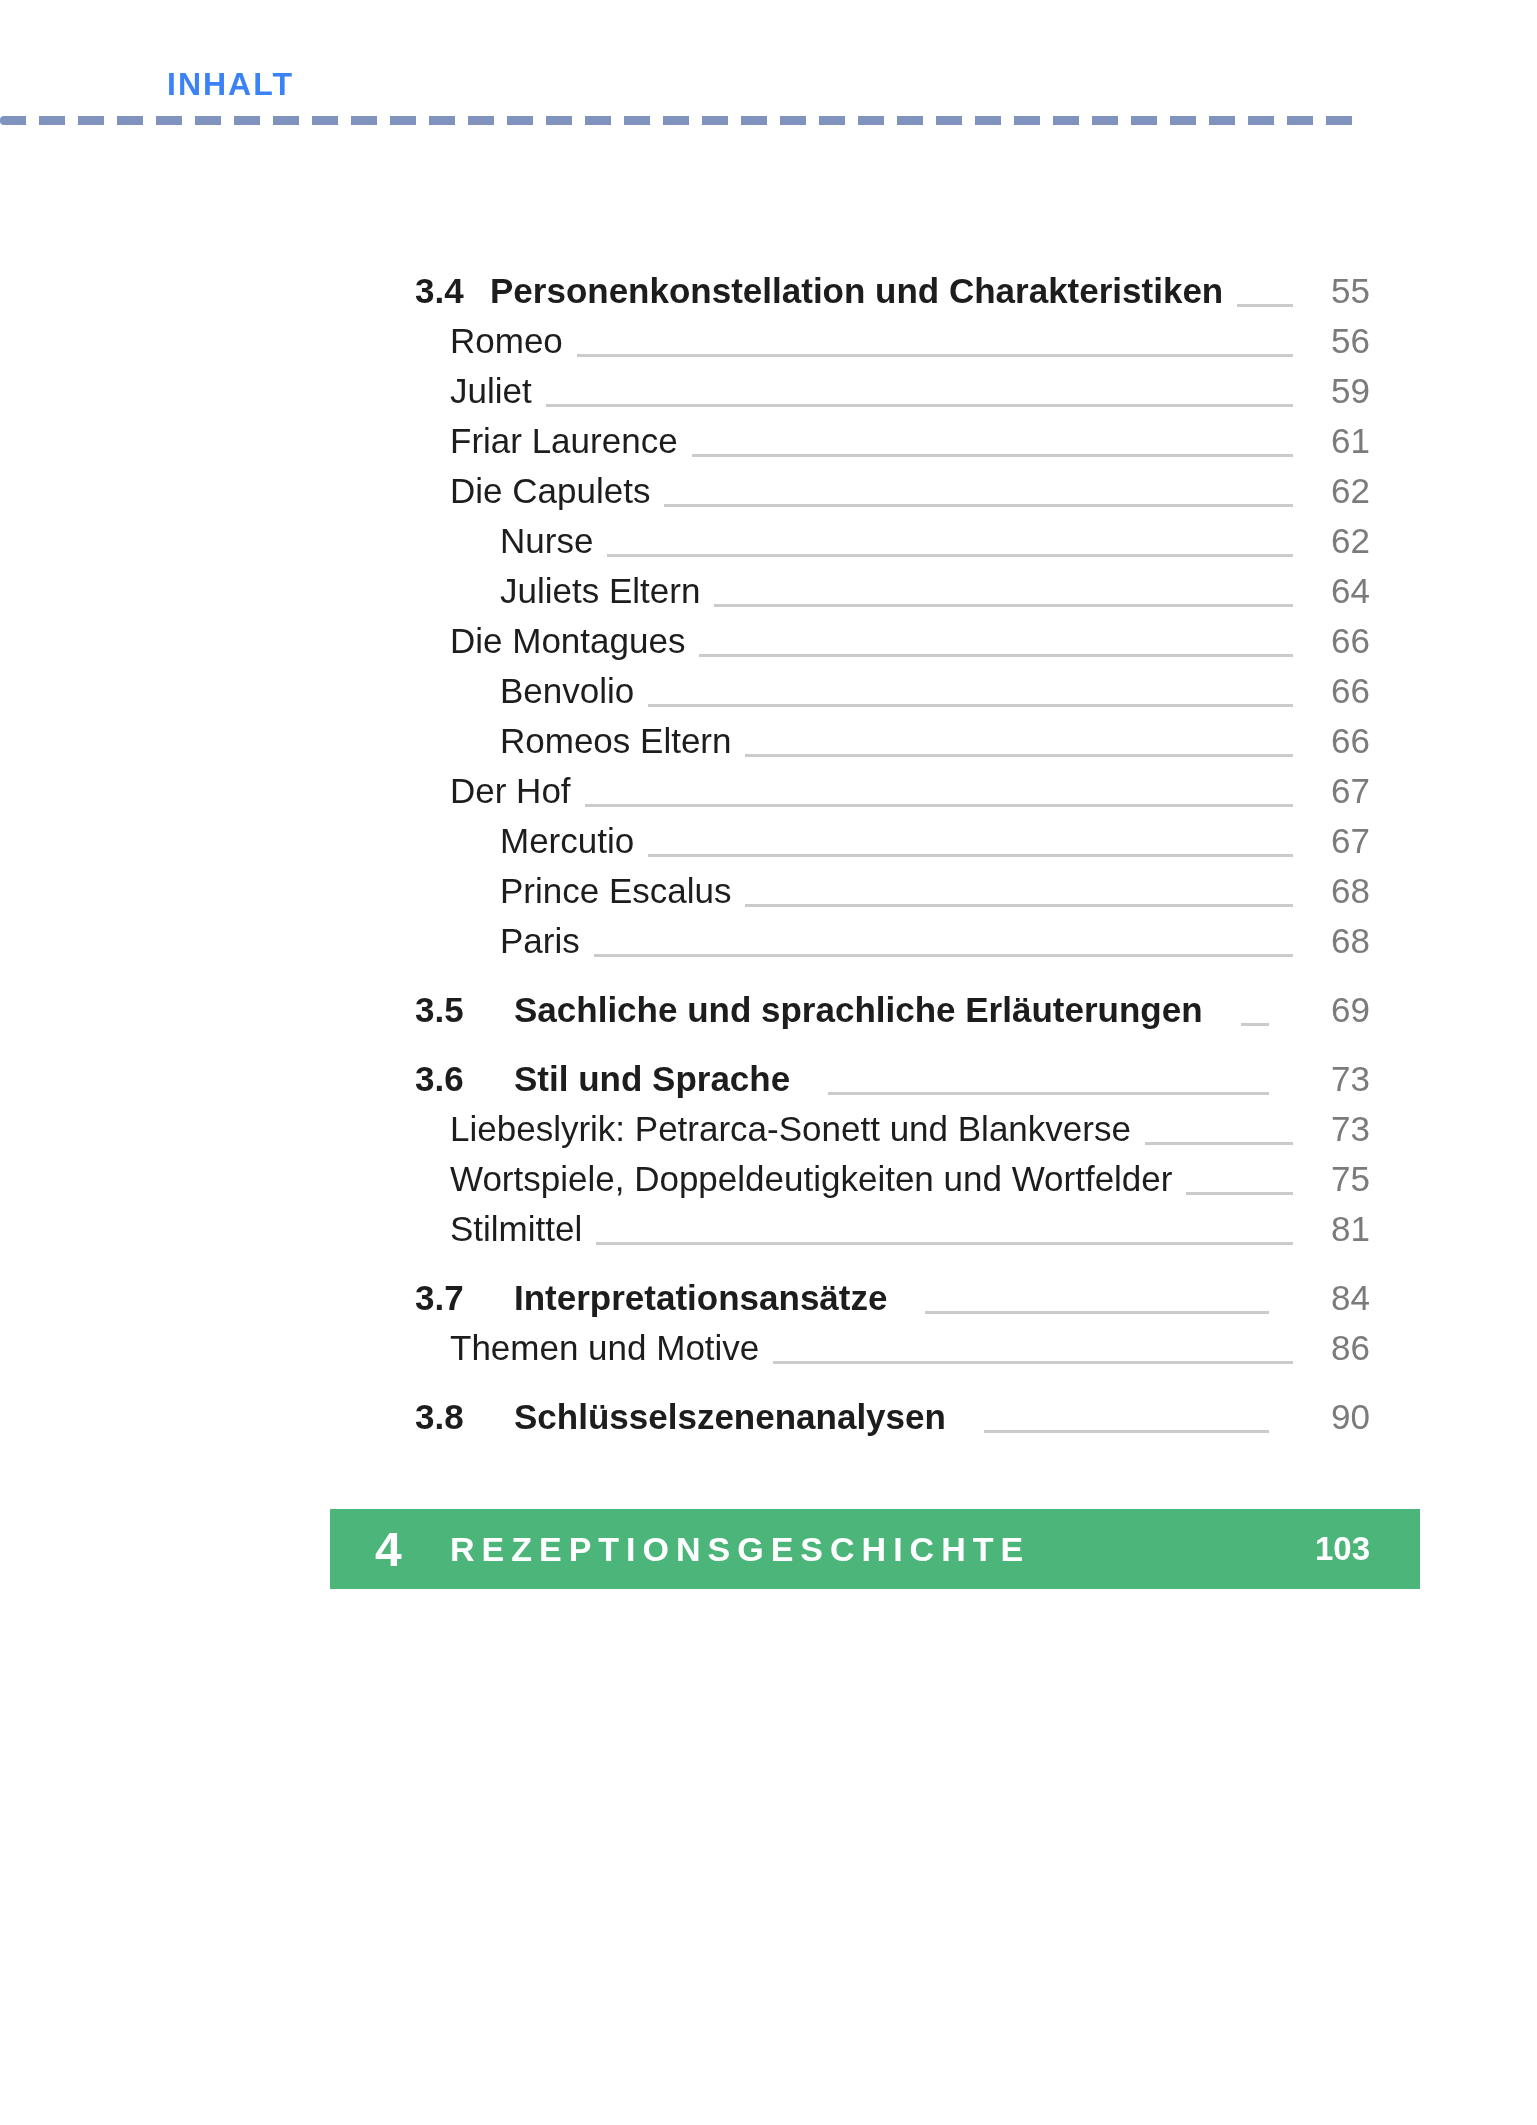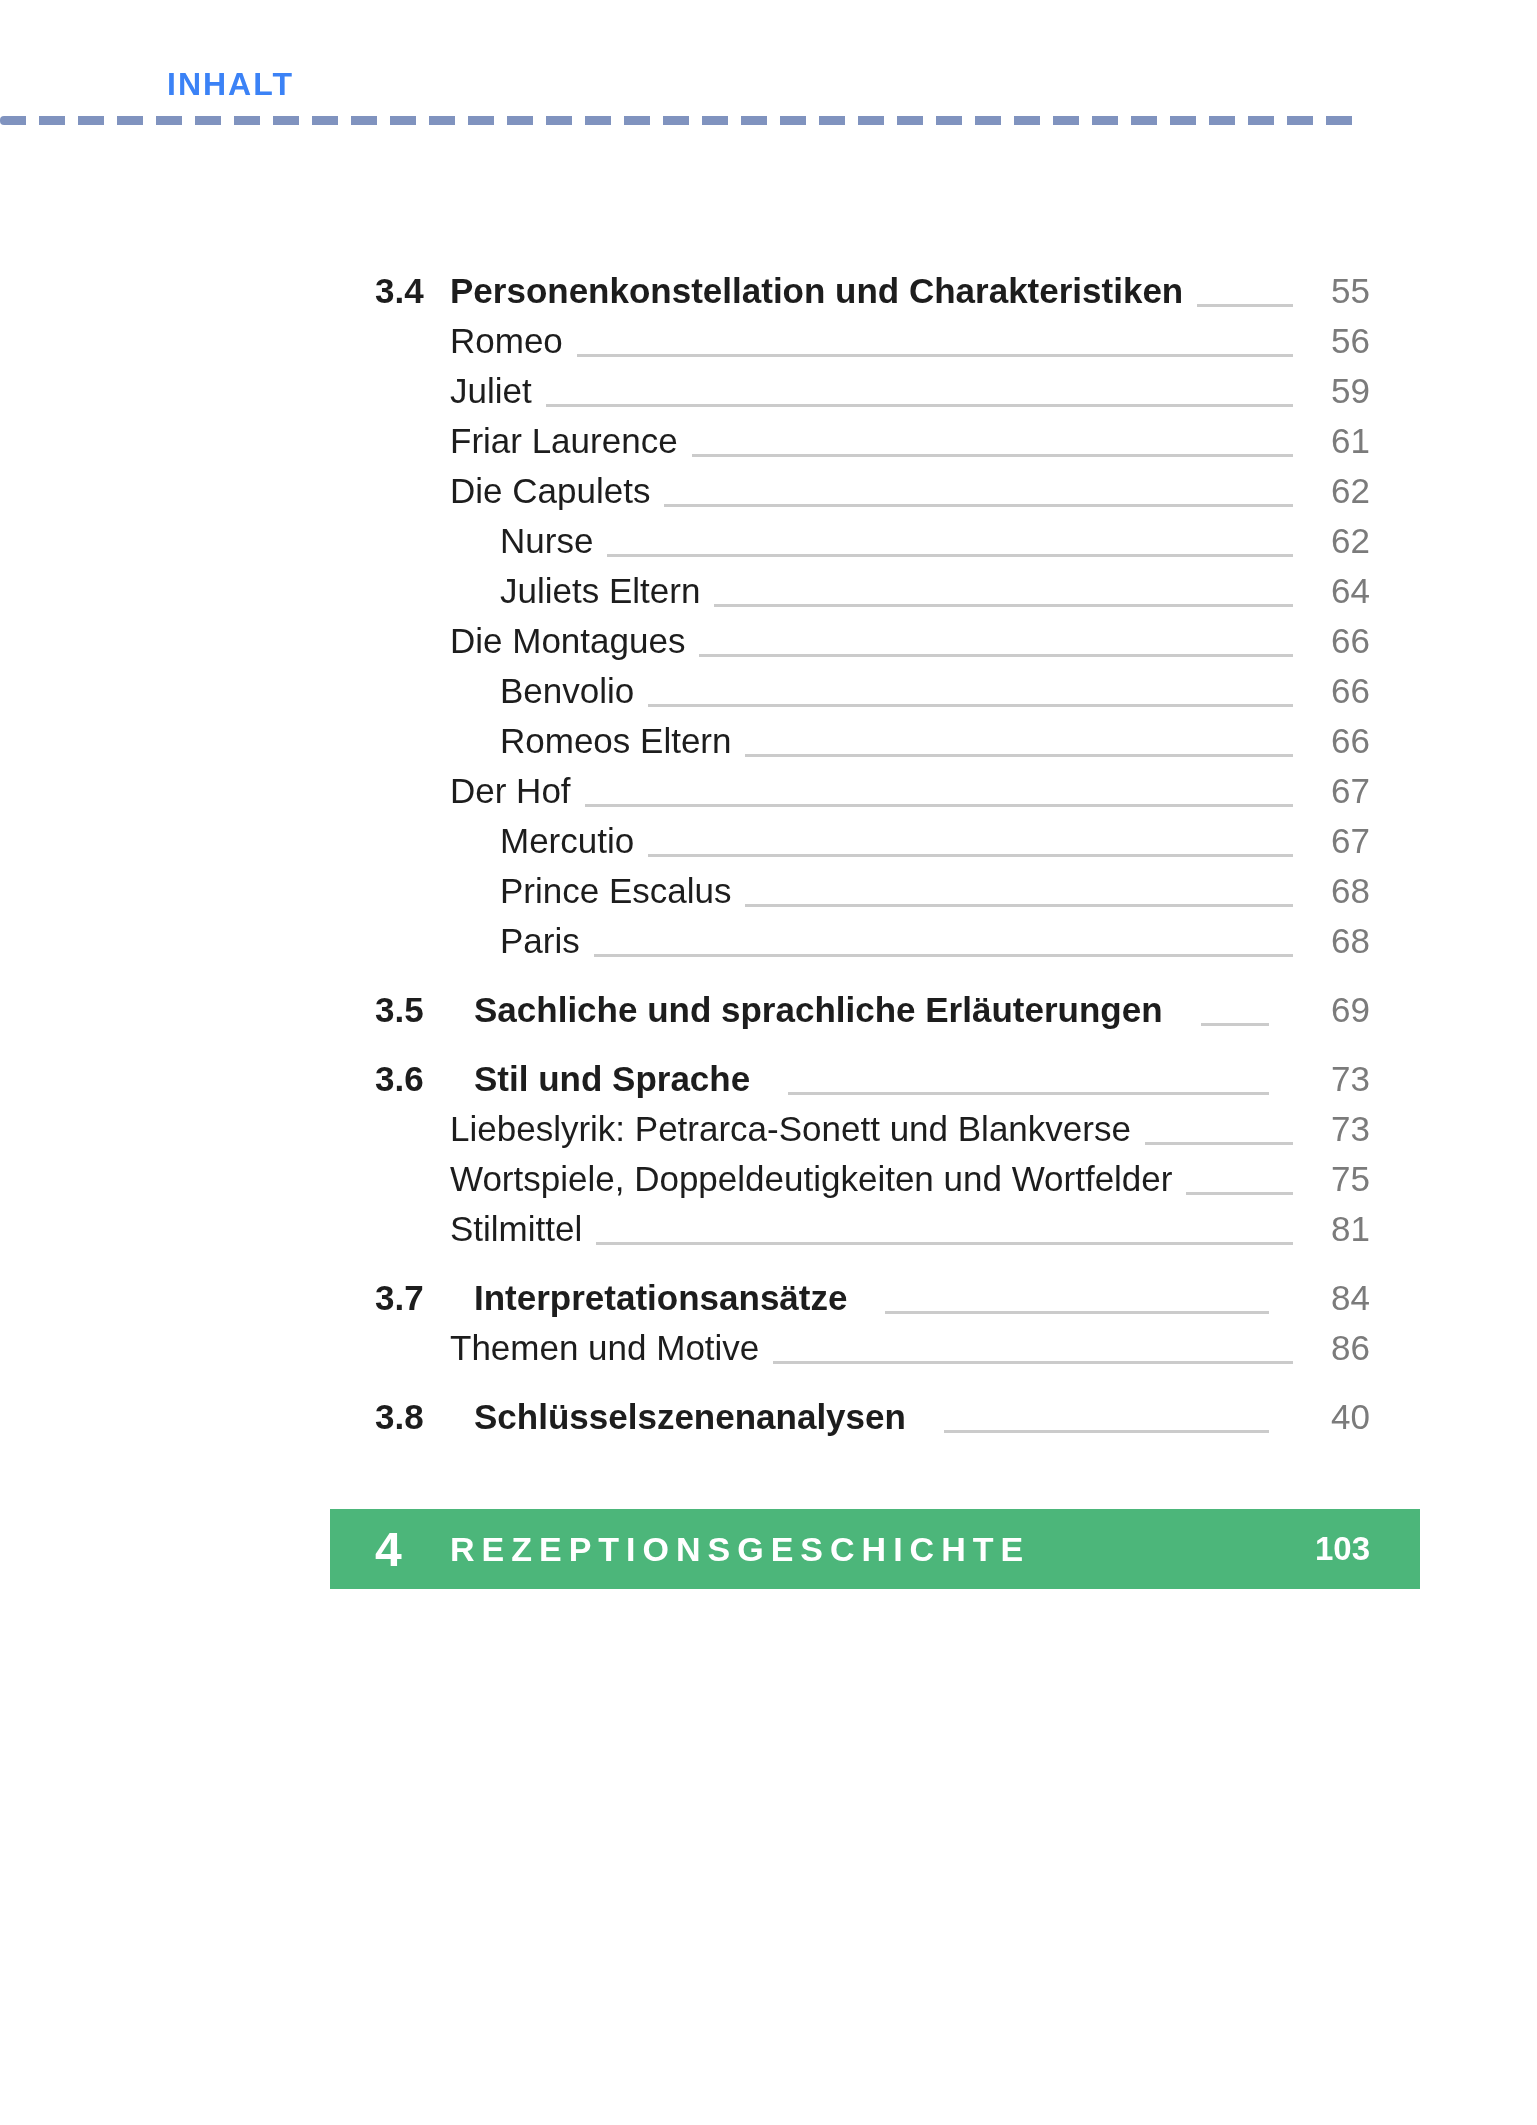--- a/index.html
+++ b/index.html
@@ -27,21 +27,21 @@
   
   .toc{
     position:absolute;left:375px;top:266px;width:995px;
   }
   .row{
     display:flex;align-items:stretch;
     height:50px;line-height:50px;
     font-size:35px;color:#1d1d1d;
     white-space:nowrap;
   }
-  .row.section{font-weight:bold;}
+  .row.section{font-weight:bold;margin-left:40px;}
   .row.gap{margin-top:19px;gap:24px;}
   .row.sub1{padding-left:75px;}
   .row.sub2{padding-left:125px;}
   .secnum{flex:none;width:75px;}
   .label{flex:none;}
   .leader{
     flex:1;min-width:18px;
     border-bottom:3px solid #cbcbcb;
     margin:0 35px 9px 14px;
   }
@@ -177,21 +177,21 @@
     </div>
     <div class="row sub1">
       <span class="label">Themen und Motive</span>
       <span class="leader"></span>
       <span class="pagenum">86</span>
     </div>
     <div class="row section gap">
       <span class="secnum">3.8</span>
       <span class="label">Schlüsselszenenanalysen</span>
       <span class="leader"></span>
-      <span class="pagenum">40</span>
+      <span class="pagenum">90</span>
     </div>
   </div>
 
 <div class="chapter-banner">
   <span class="ch-num">4</span>
   <span class="ch-title">REZEPTIONSGESCHICHTE</span>
   <span class="ch-spacer"></span>
   <span class="ch-page">103</span>
 </div>
 

